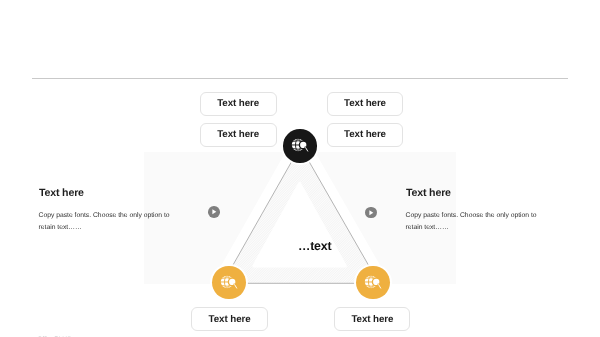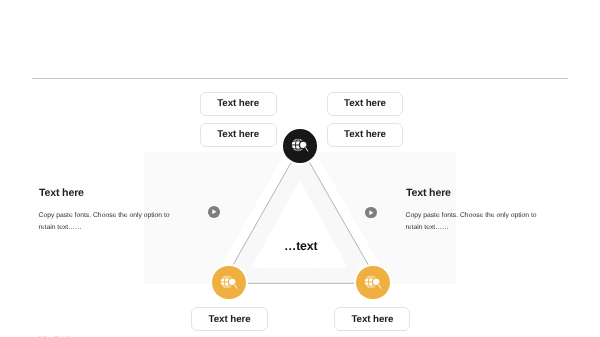--- a/index.html
+++ b/index.html
@@ -110,21 +110,21 @@
     <svg viewBox="0 0 12 12" width="11.6" height="11.6">
       <path d="M4.5 3.4 L8.6 6 L4.5 8.6 Z" fill="#ffffff"></path>
     </svg>
   </div>
   <div class="play" style="left:365.1px;top:178.8px;">
     <svg viewBox="0 0 12 12" width="11.6" height="11.6">
       <path d="M4.5 3.4 L8.6 6 L4.5 8.6 Z" fill="#ffffff"></path>
     </svg>
   </div>
 
-  <div class="ctext" style="left:284px;top:210.9px;">…text</div>
+  <div class="ctext" style="left:298px;top:210.9px;">…text</div>
 
   <div class="side-h" style="left:38.9px;top:158.6px;">Text here</div>
   <div class="side-p" style="left:38.6px;top:181.5px;width:132px;">Copy paste fonts. Choose the only option to retain text……</div>
   <div class="side-h" style="left:405.9px;top:158.6px;">Text here</div>
   <div class="side-p" style="left:405.6px;top:181.5px;width:132px;">Copy paste fonts. Choose the only option to retain text……</div>
 
   <div class="foot-l">OfficePLUS</div>
   <div class="foot-r">31</div>
 </div>
 

